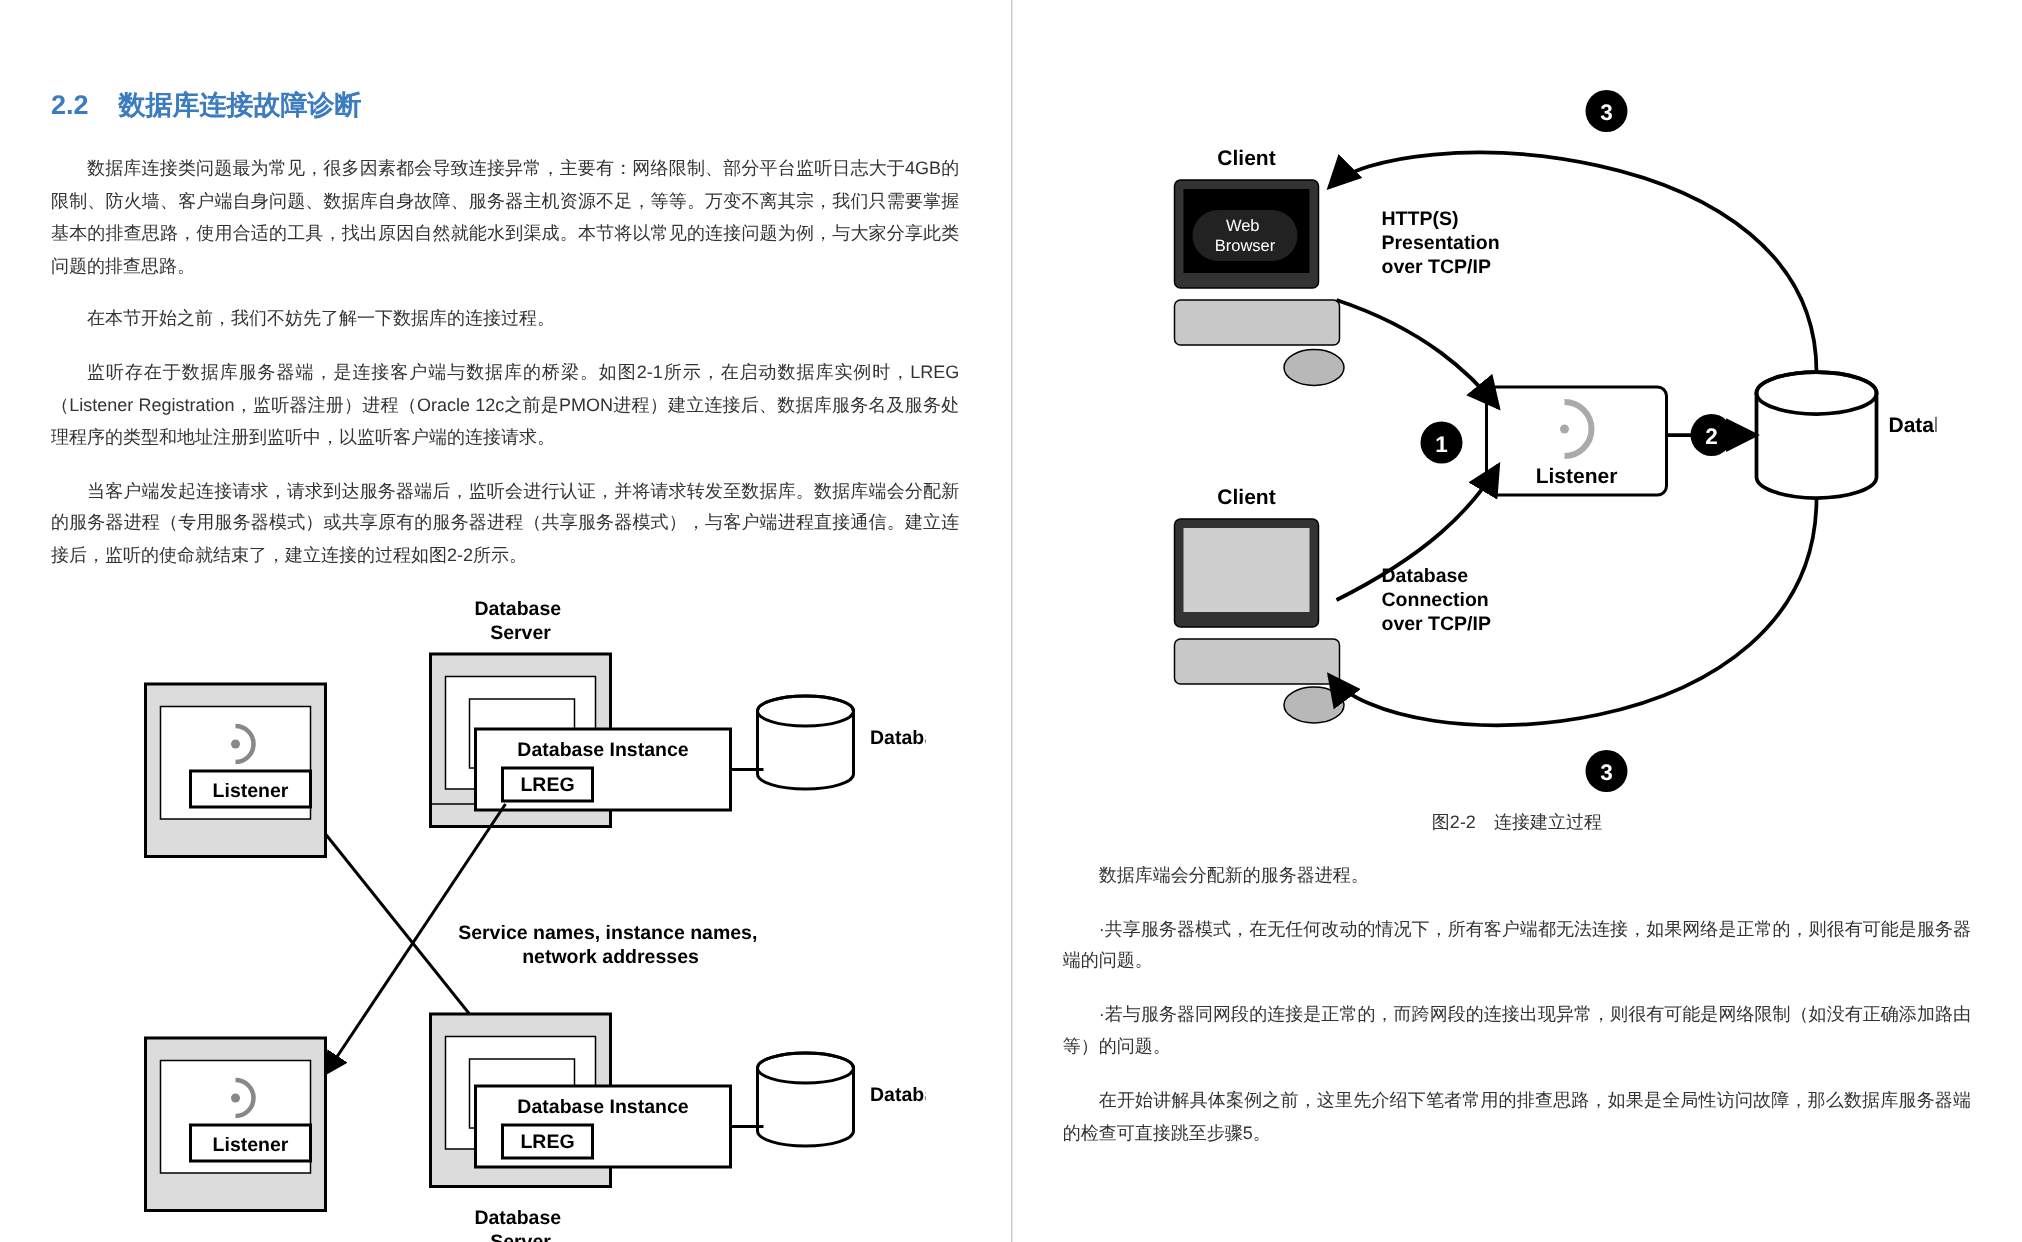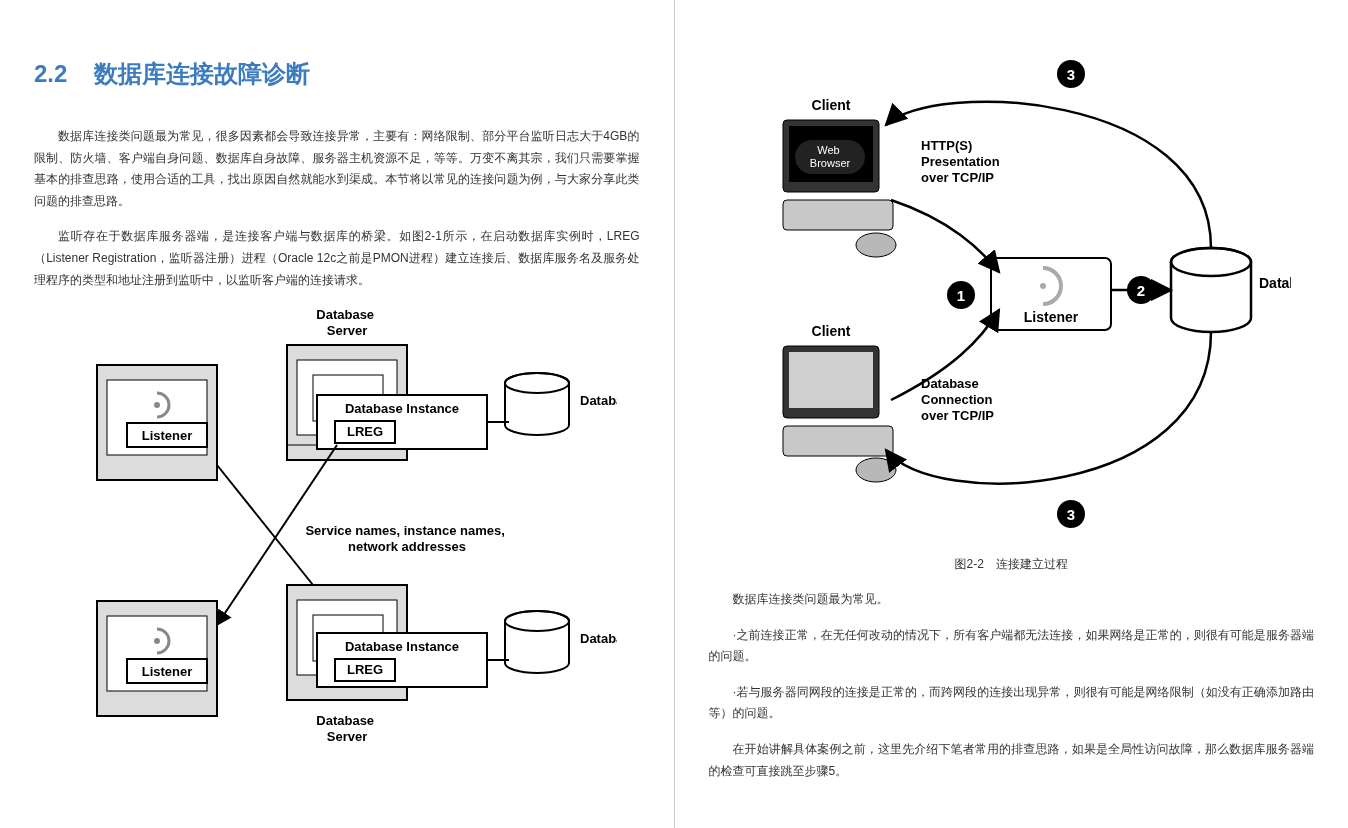--- a/index.html
+++ b/index.html
@@ -18,36 +18,36 @@
     box-sizing: border-box;
     padding: 40px 34px 10px 34px;
     position: relative;
   }
   .divider {
     width: 1px;
     background: #ccc;
   }
   h2.section-title {
     color: #3b7bbf;
-    font-size: 24px;
+    font-size: 18px;
     font-weight: 600;
-    margin: 18px 0 36px 0;
+    margin: 18px 0 20px 0;
   }
   p.body {
     font-size: 12px;
     line-height: 1.8;
     margin: 3px 0 14px 0;
     text-align: justify;
     text-indent: 2em;
     color: #333;
   }
   p.caption {
     font-size: 12px;
     text-align: center;
-    margin: 26px 0 16px 0;
+    margin: 10px 0 16px 0;
     color: #333;
   }
   .fig {
     display: block;
     margin: 10px auto 4px auto;
   }
   svg text { font-family: Arial, sans-serif; }
   .box-label { font-size: 14px; font-weight: bold; fill: #000; }
   .small-label { font-size: 13px; font-weight: bold; fill: #000; }
 </style>
@@ -55,21 +55,23 @@
 <body>
 
 <div class="page">
   <h2 class="section-title">
     <span>2.2</span>
     &nbsp;&nbsp;
     <span>数据库连接故障诊断</span>
   </h2>
 
   <p class="body">数据库连接类问题最为常见，很多因素都会导致连接异常，主要有：网络限制、部分平台监听日志大于4GB的限制、防火墙、客户端自身问题、数据库自身故障、服务器主机资源不足，等等。万变不离其宗，我们只需要掌握基本的排查思路，使用合适的工具，找出原因自然就能水到渠成。本节将以常见的连接问题为例，与大家分享此类问题的排查思路。</p>
+  <p class="body">在本节开始之前，我们不妨先了解一下数据库的连接过程。</p>
   <p class="body">监听存在于数据库服务器端，是连接客户端与数据库的桥梁。如图2-1所示，在启动数据库实例时，LREG（Listener Registration，监听器注册）进程（Oracle 12c之前是PMON进程）建立连接后、数据库服务名及服务处理程序的类型和地址注册到监听中，以监听客户端的连接请求。</p>
+  <p class="body">当客户端发起连接请求，请求到达服务器端后，监听会进行认证，并将请求转发至数据库。数据库端会分配新的服务器进程（专用服务器模式）或共享原有的服务器进程（共享服务器模式），与客户端进程直接通信。建立连接后，监听的使命就结束了，建立连接的过程如图2-2所示。</p>
 
   <svg class="fig" width="560" height="470" viewBox="0 0 560 470">
     <defs>
       <marker id="arrow" viewBox="0 0 10 10" refX="9" refY="5" markerWidth="8" markerHeight="8" orient="auto">
         <path d="M0,0 L10,5 L0,10 z" fill="#000"></path>
       </marker>
     </defs>
 
     <text x="290" y="14" text-anchor="middle" class="small-label">
       <tspan x="290" dy="0">Database</tspan>
@@ -227,18 +229,18 @@
     </text>
     <text x="200" y="338" class="small-label">
       <tspan x="190" dy="0">Database</tspan>
       <tspan x="190" dy="16">Connection</tspan>
       <tspan x="190" dy="16">over TCP/IP</tspan>
     </text>
   </svg>
 
   <p class="caption">图2-2　连接建立过程</p>
 
-  <p class="body">数据库连接类问题最为常见。</p>
-  <p class="body">·之前连接正常，在无任何改动的情况下，所有客户端都无法连接，如果网络是正常的，则很有可能是服务器端的问题。</p>
+  <p class="body">数据库端会分配新的服务器进程。</p>
+  <p class="body">·共享服务器模式，在无任何改动的情况下，所有客户端都无法连接，如果网络是正常的，则很有可能是服务器端的问题。</p>
   <p class="body">·若与服务器同网段的连接是正常的，而跨网段的连接出现异常，则很有可能是网络限制（如没有正确添加路由等）的问题。</p>
   <p class="body">在开始讲解具体案例之前，这里先介绍下笔者常用的排查思路，如果是全局性访问故障，那么数据库服务器端的检查可直接跳至步骤5。</p>
 
 </div>
 
 </body></html>

